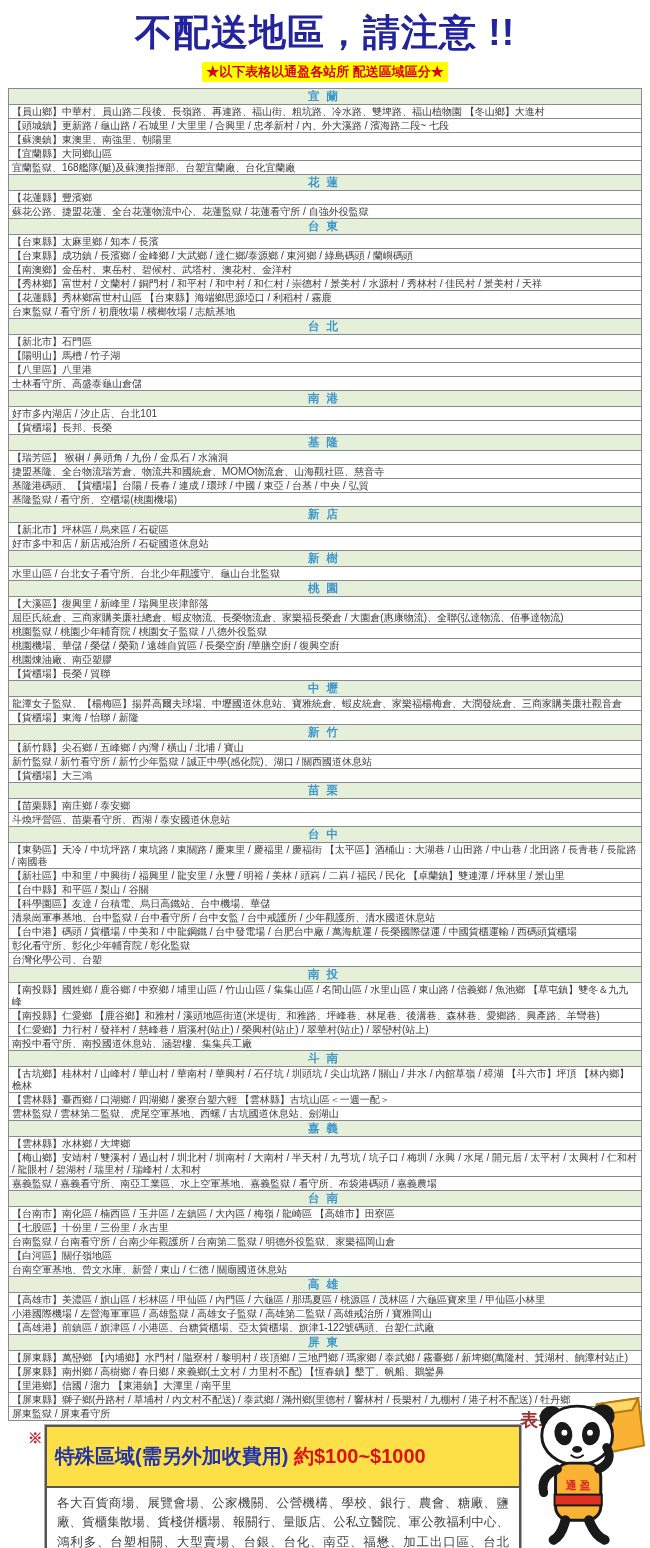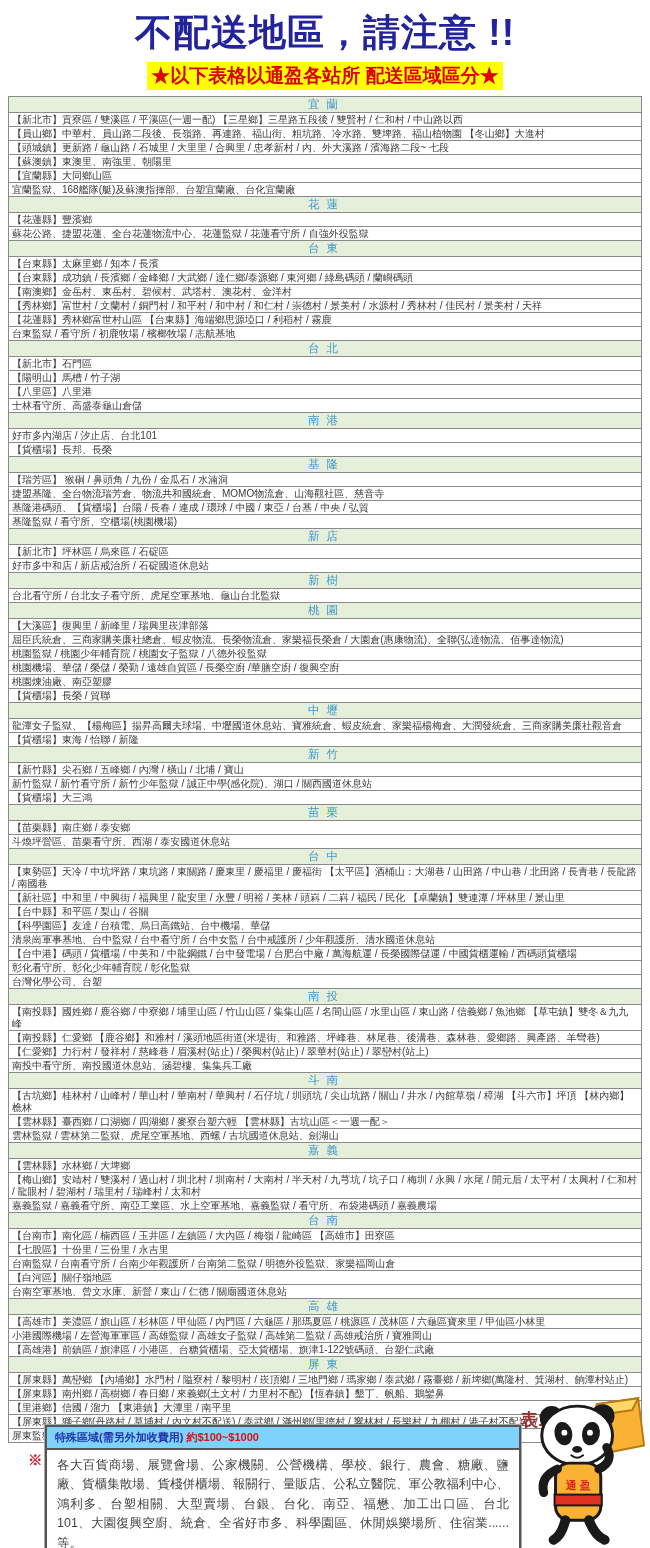--- a/index.html
+++ b/index.html
@@ -8,27 +8,27 @@
     font-family:"Liberation Sans",sans-serif;
     position:relative;overflow:hidden;
   }
   .page-title{
     text-align:center;font-size:37px;font-weight:bold;color:#23239c;
     margin:8px 0 4px 0;letter-spacing:1px;
   }
   .subtitle-wrap{text-align:center;margin-bottom:6px;}
   .subtitle{
     display:inline-block;background:#ffff00;color:#dd0000;
-    font-size:19px;font-weight:bold;padding:1px 4px;
+    font-size:13px;font-weight:bold;padding:1px 4px;
   }
   .region-table{
     margin:0 8px;border:1px solid #8a8a8a;border-bottom:none;
   }
   .section-header{
-    background:#e6efd9;color:#3e97cc;font-weight:normal;
+    background:#e6efd9;color:#3e97cc;font-weight:bold;
     font-size:11.5px;line-height:13px;text-align:center;
     letter-spacing:7px;padding:1px 4px 1px 7px;border-bottom:1px solid #8a8a8a;
   }
   .row{
     background:#ffffff;color:#3a3a3a;font-size:10px;line-height:12px;
     padding:0.5px 3px;border-bottom:1px solid #8a8a8a;
     word-break:break-all;
   }
   .footer-note{
     margin:8px 0 0 28px;font-size:14.5px;font-weight:bold;color:#cc2233;
@@ -37,22 +37,22 @@
   .table-label{
     position:absolute;left:520px;top:1408px;
     font-size:18px;color:#993333;font-weight:bold;
   }
   .special-box{
     position:absolute;left:45px;top:1425px;width:472px;
     border:2px solid #555;box-shadow:0 0 0 1px #aaa;
     background:#ffffff;
   }
   .special-box-header{
-    background:#7dd3fc;border-bottom:2px solid #555;
-    padding:3px 8px;font-size:11px;font-weight:bold;
+    background:#fde047;border-bottom:2px solid #555;
+    padding:16px 8px;font-size:20px;font-weight:bold;
   }
   .special-box-title{color:#2233aa;}
   .special-box-price{color:#dd1111;}
   .special-box-body{
     padding:6px 10px;font-size:12.5px;color:#444;line-height:1.55;
     text-align:justify;
   }
   .mascot{
     position:absolute;left:528px;top:1396px;width:118px;height:150px;
   }
@@ -61,21 +61,20 @@
 <body>
 
 <div class="page-title">不配送地區，請注意 !!</div>
 
 <div class="subtitle-wrap">
   <span class="subtitle">★以下表格以通盈各站所 配送區域區分★</span>
 </div>
 
 <div class="region-table">
     <div class="section-header">宜蘭</div>
-    <div class="row">【新北市】貢寮區 / 雙溪區 / 平溪區(一週一配) 【三星鄉】三星路五段後 / 雙賢村 / 仁和村 / 中山路以西</div>
     <div class="row">【員山鄉】中華村、員山路二段後、長嶺路、再連路、福山街、粗坑路、冷水路、雙埤路、福山植物園 【冬山鄉】大進村</div>
     <div class="row">【頭城鎮】更新路 / 龜山路 / 石城里 / 大里里 / 合興里 / 忠孝新村 / 內、外大溪路 / 濱海路二段~ 七段</div>
     <div class="row">【蘇澳鎮】東澳里、南強里、朝陽里</div>
     <div class="row">【宜蘭縣】大同鄉山區</div>
     <div class="row">宜蘭監獄、168艦隊(艇)及蘇澳指揮部、台塑宜蘭廠、台化宜蘭廠</div>
     <div class="section-header">花蓮</div>
     <div class="row">【花蓮縣】豐濱鄉</div>
     <div class="row">蘇花公路、捷盟花蓮、全台花蓮物流中心、花蓮監獄 / 花蓮看守所 / 自強外役監獄</div>
     <div class="section-header">台東</div>
     <div class="row">【台東縣】太麻里鄉 / 知本 / 長濱</div>
@@ -94,21 +93,21 @@
     <div class="row">【貨櫃場】長邦、長榮</div>
     <div class="section-header">基隆</div>
     <div class="row">【瑞芳區】 猴硐 / 鼻頭角 / 九份 / 金瓜石 / 水湳洞</div>
     <div class="row">捷盟基隆、全台物流瑞芳倉、物流共和國統倉、MOMO物流倉、山海觀社區、慈音寺</div>
     <div class="row">基隆港碼頭、【貨櫃場】台陽 / 長春 / 連成 / 環球 / 中國 / 東亞 / 台基 / 中央 / 弘貿</div>
     <div class="row">基隆監獄 / 看守所、空櫃場(桃園機場)</div>
     <div class="section-header">新店</div>
     <div class="row">【新北市】坪林區 / 烏來區 / 石碇區</div>
     <div class="row">好市多中和店 / 新店戒治所 / 石碇國道休息站</div>
     <div class="section-header">新樹</div>
-    <div class="row">台北看守所 / 台北女子看守所、虎尾空軍基地、龜山台北監獄</div>
+    <div class="row">水里山區 / 台北女子看守所、台北少年觀護守、龜山台北監獄</div>
     <div class="section-header">桃園</div>
     <div class="row">【大溪區】復興里 / 新峰里 / 瑞興里崁津部落</div>
     <div class="row">屈臣氏統倉、三商家購美廉社總倉、蝦皮物流、長榮物流倉、家樂福長榮倉 / 大園倉(惠康物流)、全聯(弘達物流、佰事達物流)</div>
     <div class="row">桃園監獄 / 桃園少年輔育院 / 桃園女子監獄 / 八德外役監獄</div>
     <div class="row">桃園機場、華儲 / 榮儲 / 榮勤 / 遠雄自貿區 / 長榮空廚 /華膳空廚 / 復興空廚</div>
     <div class="row">桃園煉油廠、南亞塑膠</div>
     <div class="row">【貨櫃場】長榮 / 貿聯</div>
     <div class="section-header">中壢</div>
     <div class="row">龍潭女子監獄、【楊梅區】揚昇高爾夫球場、中壢國道休息站、寶雅統倉、蝦皮統倉、家樂福楊梅倉、大潤發統倉、三商家購美廉社觀音倉</div>
     <div class="row">【貨櫃場】東海 / 怡聯 / 新隆</div>

